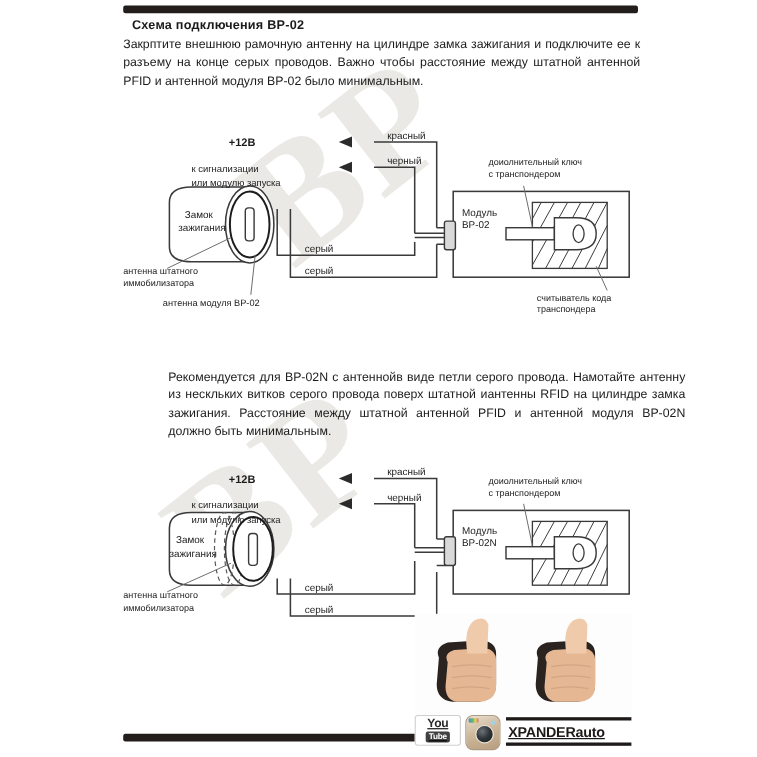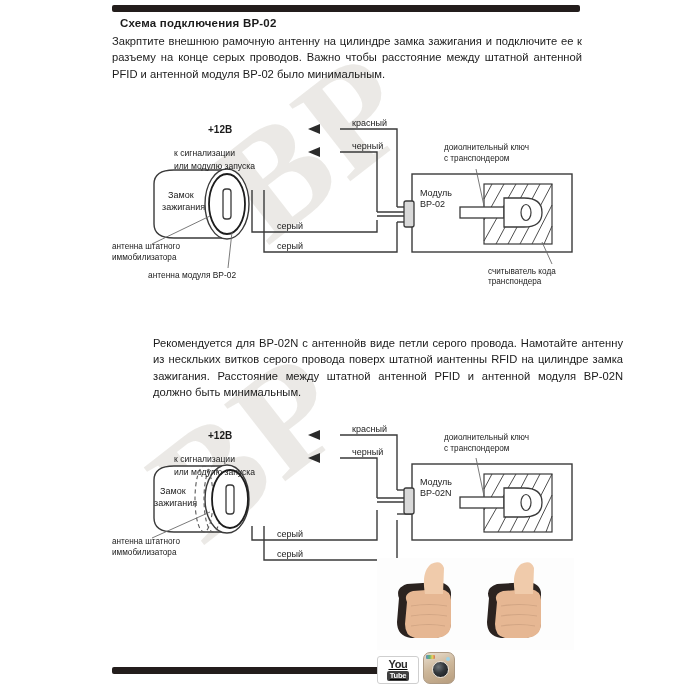--- a/index.html
+++ b/index.html
@@ -99,21 +99,21 @@
   .thumbs svg { display:block; }
 
   .logobar {
     position: absolute;
     left: 377px;
     top: 650px;
     width: 197px;
     height: 34px;
     z-index: 6;
     display: flex;
-    align-items: flex-end;
+    align-items: flex-start;
     background: #ffffff;
     text-decoration: underline;
   }
   .yt-logo {
     width: 40px; height: 26px;
     border: 1px solid #cfcfcf;
     border-radius: 3px;
     background: #fff;
     display: flex;
     flex-direction: column;
@@ -393,15 +393,20 @@
   <div class="logobar">
     <div class="yt-logo">
       <span class="yt-you">You</span>
       <span class="yt-tube">Tube</span>
     </div>
     <div class="ig-logo">
       <span class="ig-strip"></span>
       <span class="ig-flash"></span>
       <span class="ig-lens"></span>
     </div>
+    <div class="brand-wrap">
+      <span class="brand-rule top"></span>
+      <span class="brand-rule bot"></span>
+      <span class="brand-text">XPANDERauto</span>
+    </div>
   </div>
 
 </div>
 
 </body></html>

